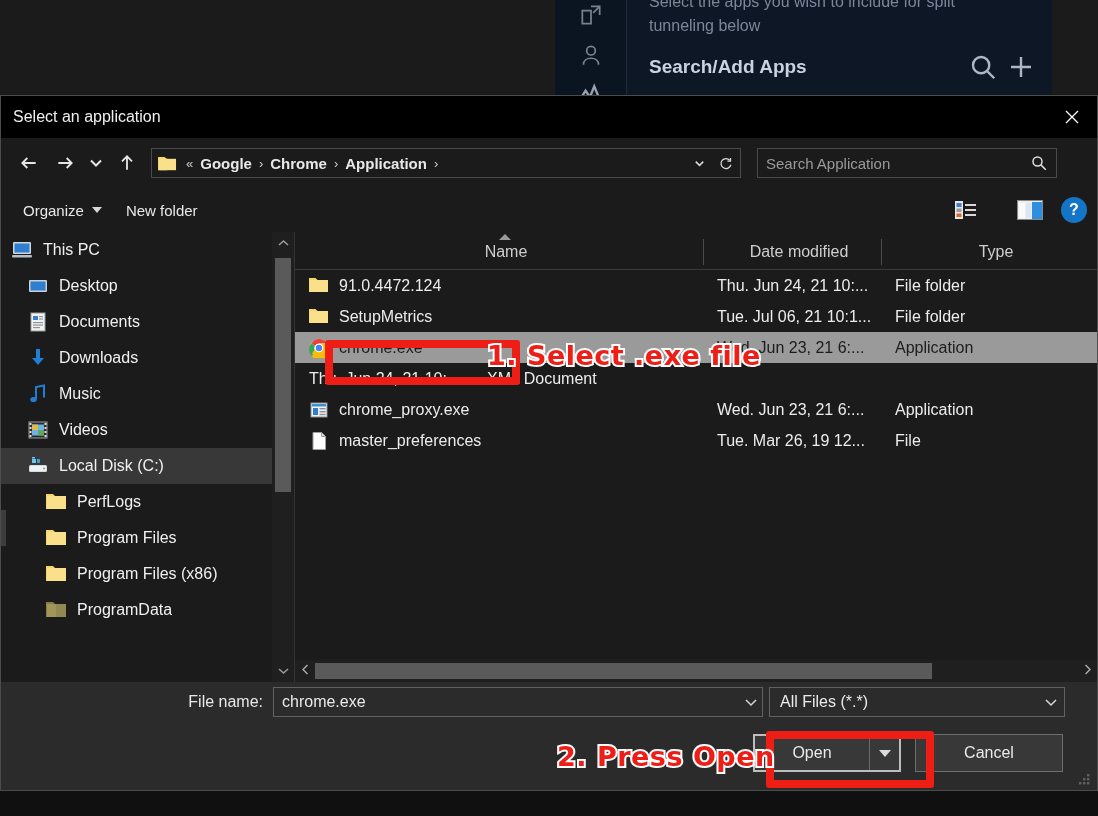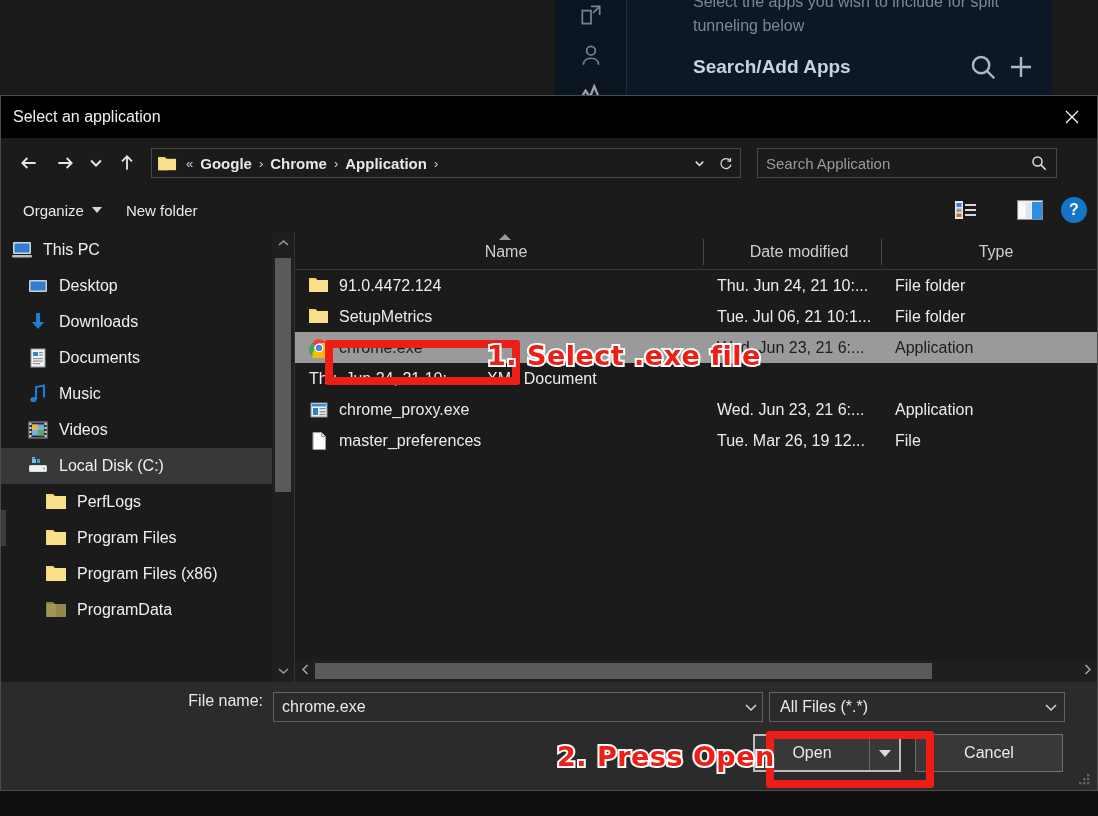--- a/index.html
+++ b/index.html
@@ -7,21 +7,21 @@
     width: 1098px; height: 816px;
     background: #1b1b1b;
     font-family: "Liberation Sans", sans-serif;
     overflow: hidden;
   }
 
   
   #backdrop { position: absolute; inset: 0; background: #1b1b1b; }
   #vpn-panel {
     position: absolute; left: 555px; top: 0; width: 497px; height: 95px;
-    background: #0d1726; display: flex; gap: 44px;
+    background: #0d1726; display: flex;
   }
   #vpn-iconbar {
     width: 72px; height: 100%; background: #0b1421;
     border-right: 1px solid #1d2b3e;
     display: flex; flex-direction: column; align-items: center;
     padding-top: 2px; gap: 14px;
   }
   .vpn-ico { width: 26px; height: 26px; opacity: .75; }
   #vpn-body { flex: 1; padding: 0 18px 0 22px; position: relative; }
   #vpn-subtitle {
@@ -182,21 +182,21 @@
   #hscroll {
     height: 22px; background: #1f1f1f; display: flex; align-items: center;
     flex: 0 0 auto; position: relative;
   }
   .hsb-arrow { width: 20px; text-align: center; color: #a8a8a8; font-size: 12px; }
   #hs-track { flex: 1; height: 100%; position: relative; }
   #hs-thumb { position: absolute; left: 0; top: 3px; height: 16px; width: 617px; background: #5a5a5a; }
 
   
   #bottom { height: 108px; background: #2b2b2b; position: relative; flex: 0 0 auto; }
-  #fn-row { position: absolute; left: 0; top: 10px; width: 100%; height: 32px; display: flex; align-items: flex-start; }
+  #fn-row { position: absolute; left: 0; top: 4px; width: 100%; height: 32px; display: flex; align-items: center; }
   #fn-lbl { width: 272px; text-align: right; padding-right: 10px; color: #e8e8e8; font-size: 16px; }
   #fn-input-wrap {
     width: 490px; height: 30px; border: 1px solid #616161; background: #2b2b2b;
     display: flex; align-items: center; padding: 0 4px 0 8px;
   }
   #fn-input {
     flex: 1; background: transparent; border: 0; outline: none;
     color: #eaeaea; font-size: 16px; font-family: "Liberation Sans", sans-serif;
   }
   .chev { width: 14px; height: 14px; color: #d6d6d6; flex: 0 0 14px; }
@@ -417,39 +417,39 @@
             <rect x="2" y="5" width="18" height="12" rx="1" fill="#c9d0d8"></rect>
             <rect x="3.5" y="6.5" width="15" height="9" fill="#2e7fd0"></rect>
           </svg>
         </span>
         <span class="tlabel">Desktop</span>
       </div>
 
       <div class="titem ind1">
         <span class="tico">
           <svg viewBox="0 0 22 22">
-            <path d="M9 2h4v9h4l-6 7-6-7h4z" fill="#1f7fd4"></path>
-          </svg>
-        </span>
-        <span class="tlabel">Downloads</span>
-      </div>
-
-      <div class="titem ind1">
-        <span class="tico">
-          <svg viewBox="0 0 22 22">
             <rect x="4" y="2" width="14" height="18" fill="#f2f2f2" stroke="#9aa0a6"></rect>
             <rect x="6" y="5" width="5" height="4" fill="#3a7fd5"></rect>
             <rect x="12" y="5" width="4" height="1.2" fill="#8d949b"></rect>
             <rect x="12" y="7.4" width="4" height="1.2" fill="#8d949b"></rect>
             <rect x="6" y="11" width="10" height="1.2" fill="#8d949b"></rect>
             <rect x="6" y="13.5" width="10" height="1.2" fill="#8d949b"></rect>
             <rect x="6" y="16" width="7" height="1.2" fill="#8d949b"></rect>
           </svg>
         </span>
         <span class="tlabel">Documents</span>
+      </div>
+
+      <div class="titem ind1">
+        <span class="tico">
+          <svg viewBox="0 0 22 22">
+            <path d="M9 2h4v9h4l-6 7-6-7h4z" fill="#1f7fd4"></path>
+          </svg>
+        </span>
+        <span class="tlabel">Downloads</span>
       </div>
 
       <div class="titem ind1">
         <span class="tico">
           <svg viewBox="0 0 22 22">
             <path d="M9 16V4l8-1.6v12" fill="none" stroke="#1f7fd4" stroke-width="2"></path>
             <ellipse cx="6.5" cy="16.5" rx="3.2" ry="2.6" fill="#1f7fd4"></ellipse>
           </svg>
         </span>
         <span class="tlabel">Music</span>

